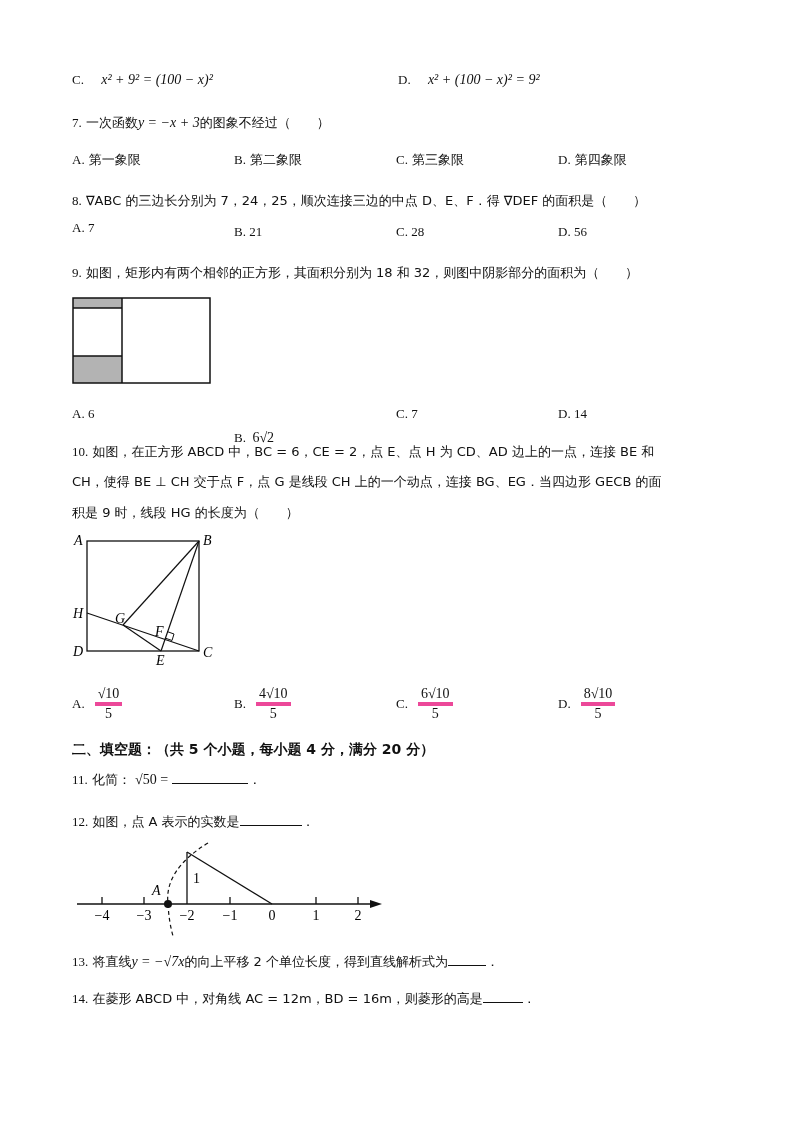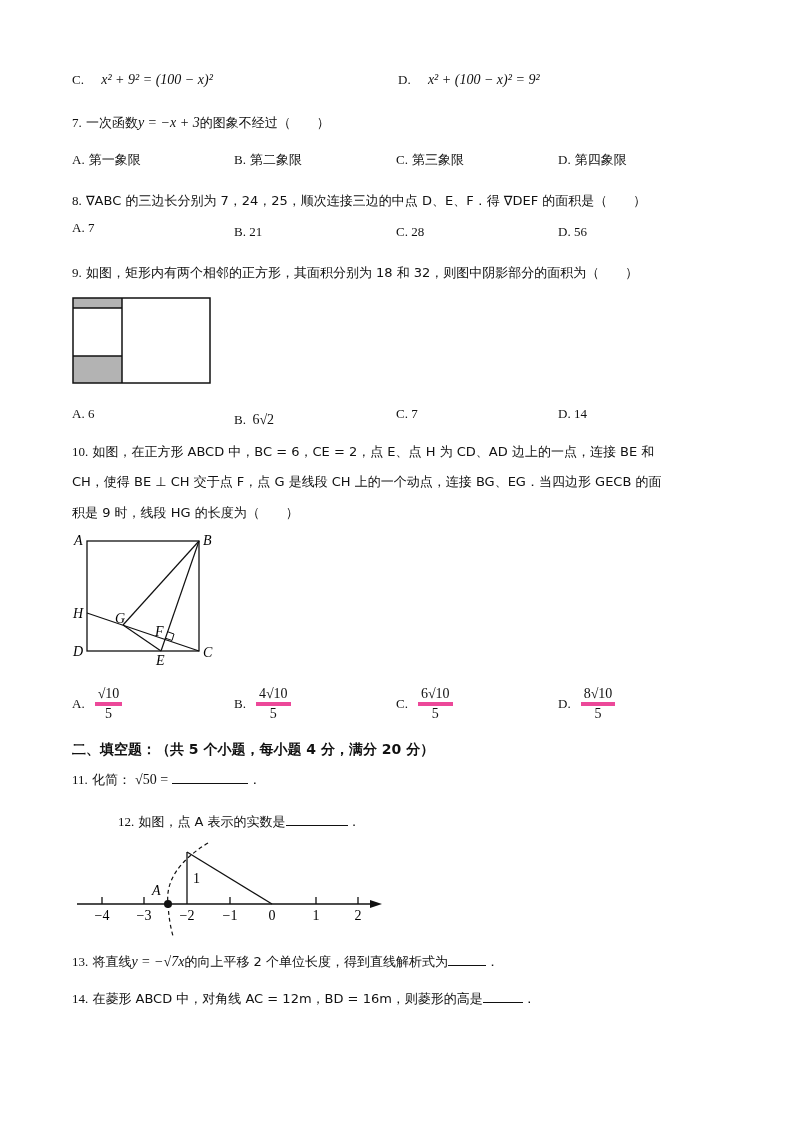--- a/index.html
+++ b/index.html
@@ -53,21 +53,21 @@
 </div>
 <svg style="left:72px;top:297px;" width="140" height="88" viewBox="0 0 140 88">
   <rect x="1" y="1" width="49" height="10" fill="#b3b3b3"></rect>
   <rect x="1" y="59" width="49" height="27" fill="#b3b3b3"></rect>
   <rect x="1" y="1" width="137" height="85" fill="none" stroke="#111" stroke-width="1.5"></rect>
   <line x1="50" y1="1" x2="50" y2="86" stroke="#111" stroke-width="1.5"></line>
   <line x1="1" y1="11" x2="50" y2="11" stroke="#111" stroke-width="1.5"></line>
   <line x1="1" y1="59" x2="50" y2="59" stroke="#111" stroke-width="1.5"></line>
 </svg>
 <div class="abs opt" style="left:72px;top:406px;"><span>A.</span> <span>6</span></div>
-<div class="abs opt" style="left:234px;top:412px;"><span>B.</span>&nbsp;&nbsp;<span class="mr">6√2</span></div>
+<div class="abs opt" style="left:234px;top:430px;"><span>B.</span>&nbsp;&nbsp;<span class="mr">6√2</span></div>
 <div class="abs opt" style="left:396px;top:406px;"><span>C.</span> <span>7</span></div>
 <div class="abs opt" style="left:558px;top:406px;"><span>D.</span> <span>14</span></div>
 
 <div class="abs txt" style="left:72px;top:443px;">
   <span class="opt">10.</span>
   <span>如图，在正方形 ABCD 中，BC = 6，CE = 2，点 E、点 H 为 CD、AD 边上的一点，连接 BE 和</span>
 </div>
 <div class="abs txt" style="left:72px;top:473px;">CH，使得 BE ⊥ CH 交于点 F，点 G 是线段 CH 上的一个动点，连接 BG、EG．当四边形 GECB 的面</div>
 <div class="abs txt" style="left:72px;top:504px;">积是 9 时，线段 HG 的长度为（　　）</div>
 
@@ -124,21 +124,21 @@
 
 <div class="abs txt bold" style="left:72px;top:740px;font-size:14px;">二、填空题：（共 5 个小题，每小题 4 分，满分 20 分）</div>
 
 <div class="abs txt" style="left:72px;top:769px;">
   <span class="opt">11.</span>
   <span>化简：</span>
   <span class="mr" style="font-size:14px;">√50 =</span>
   <span class="blank" style="width:76px;"></span><span>．</span>
 </div>
 
-<div class="abs txt" style="left:72px;top:811px;margin-left:46px;">
+<div class="abs txt" style="left:72px;top:811px;">
   <span class="opt">12.</span>
   <span>如图，点 A 表示的实数是</span><span class="blank" style="width:62px;"></span><span>．</span>
 </div>
 
 <svg style="left:72px;top:840px;" width="320" height="100" viewBox="0 0 320 100">
   <line x1="5" y1="64" x2="302" y2="64" stroke="#111" stroke-width="1.3"></line>
   <polygon points="310,64 298,60 298,68" fill="#111"></polygon>
   <g stroke="#111" stroke-width="1.3">
     <line x1="30" y1="57" x2="30" y2="64"></line>
     <line x1="72" y1="57" x2="72" y2="64"></line>

